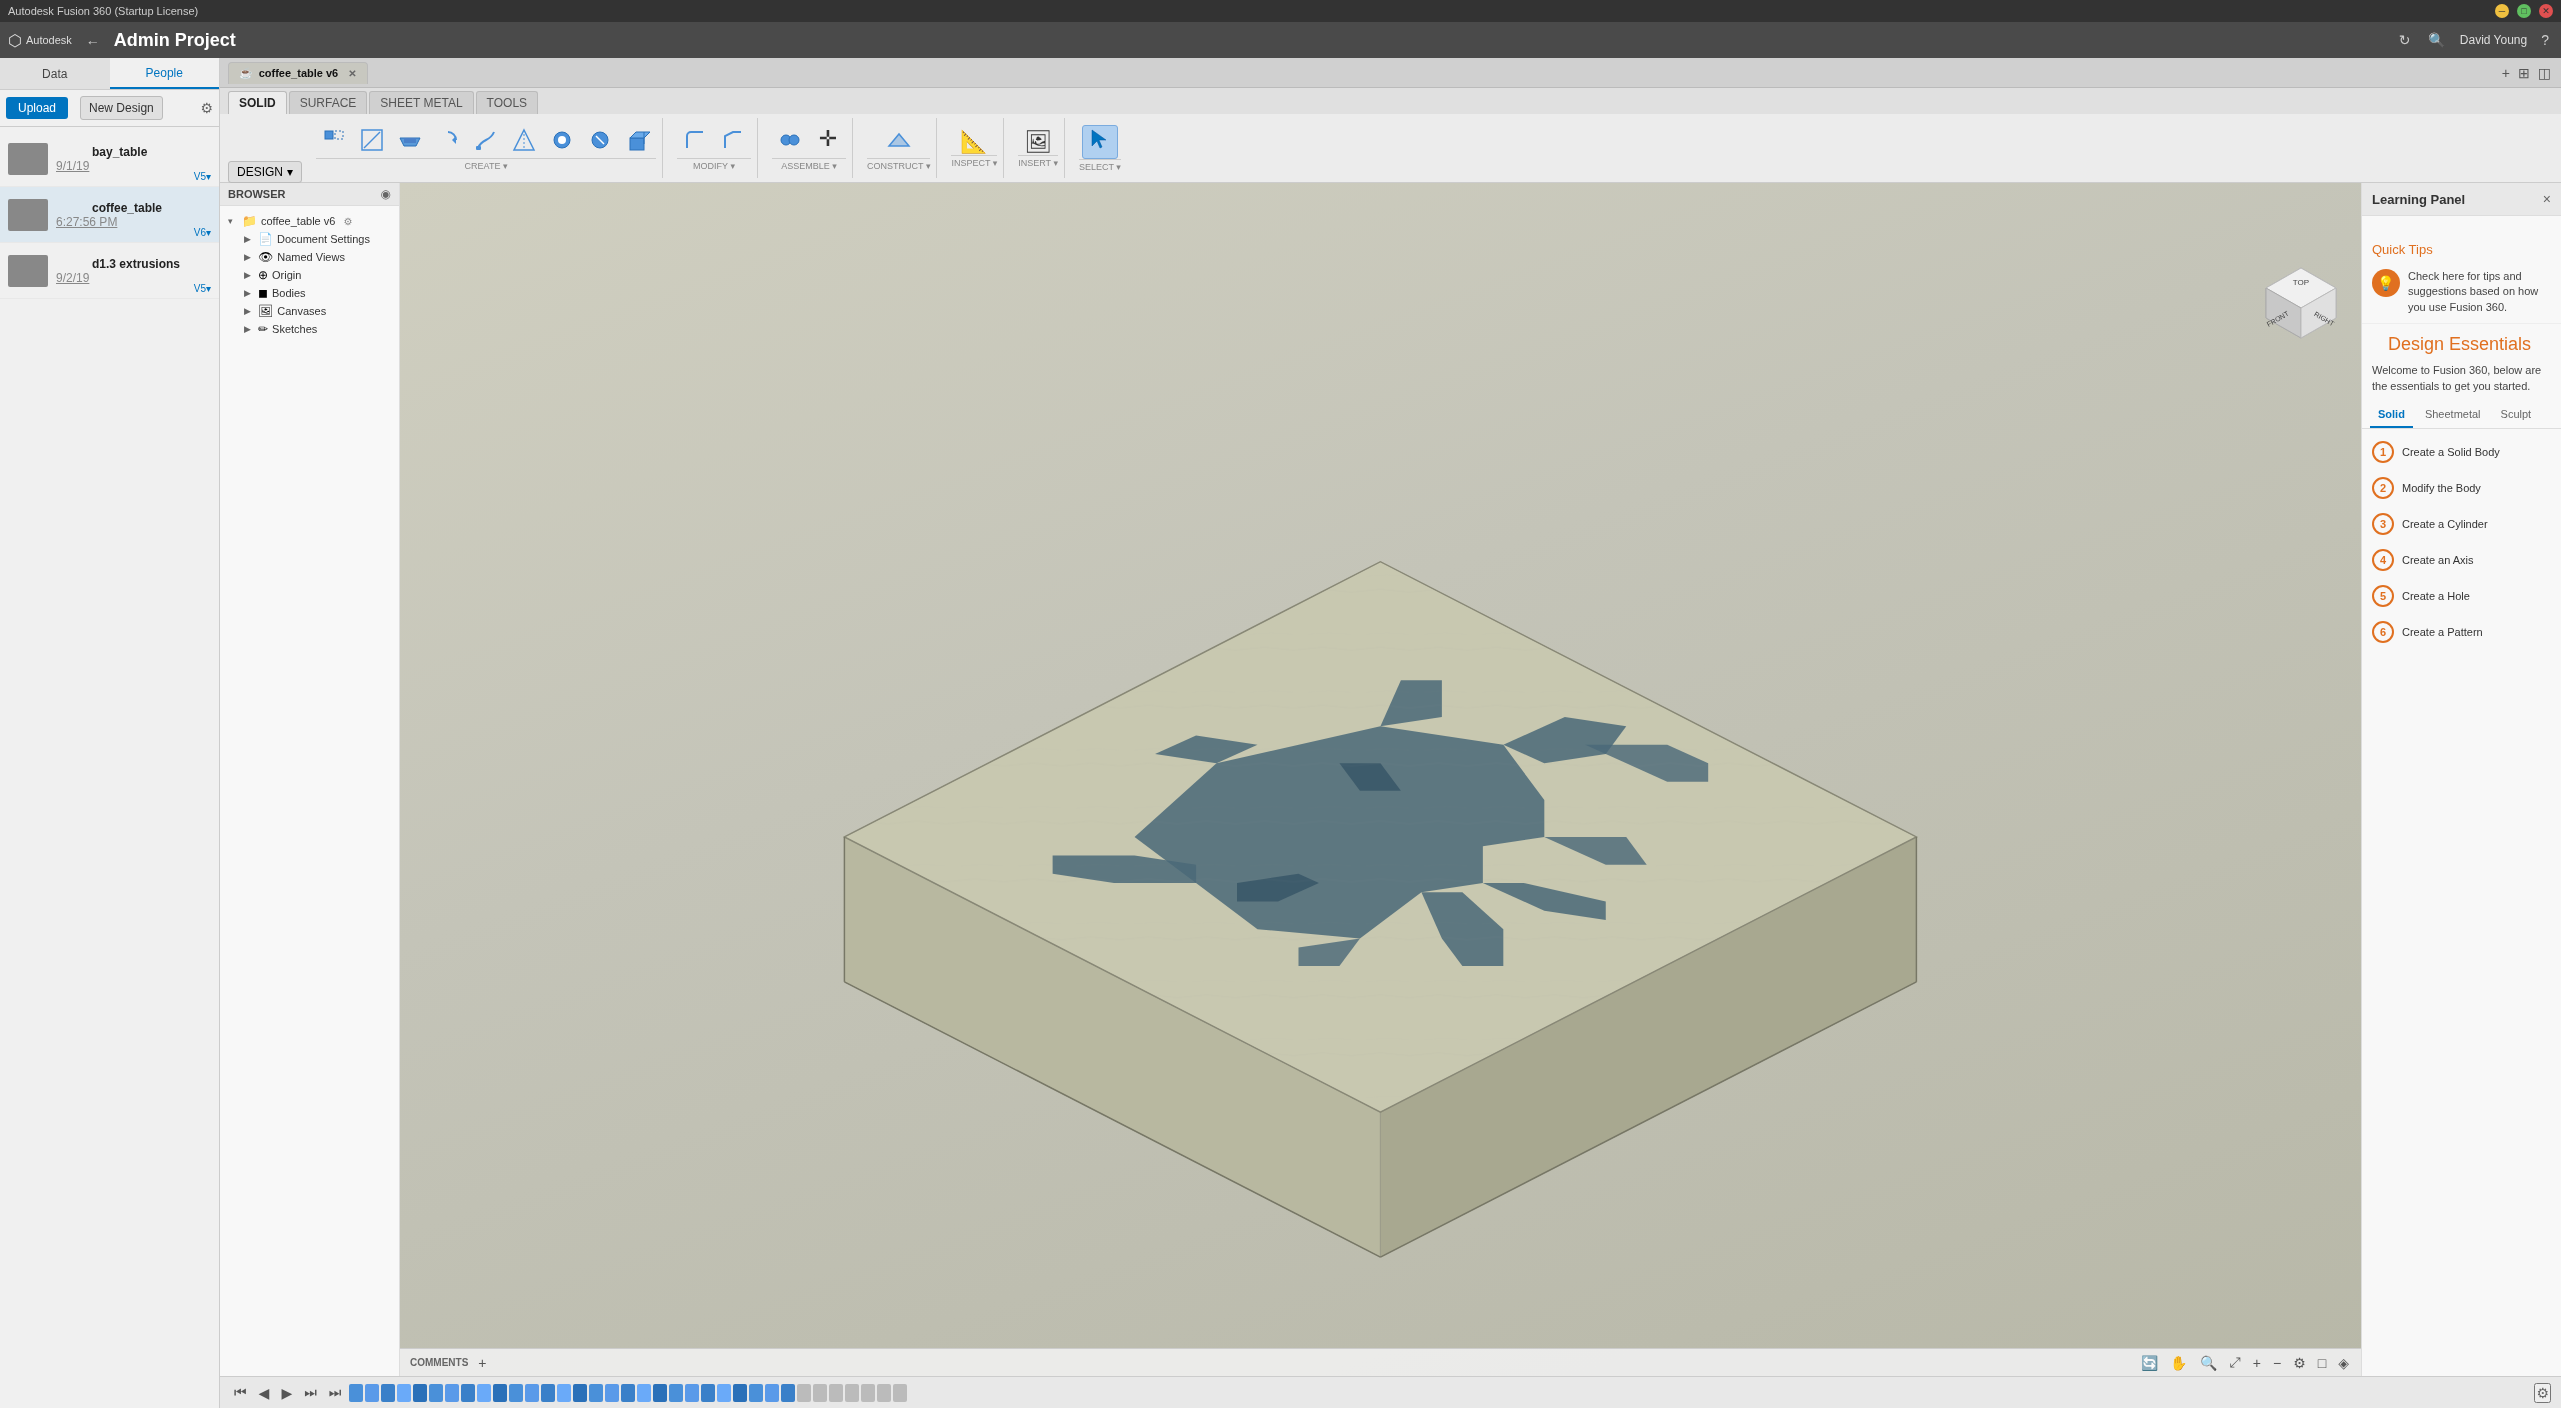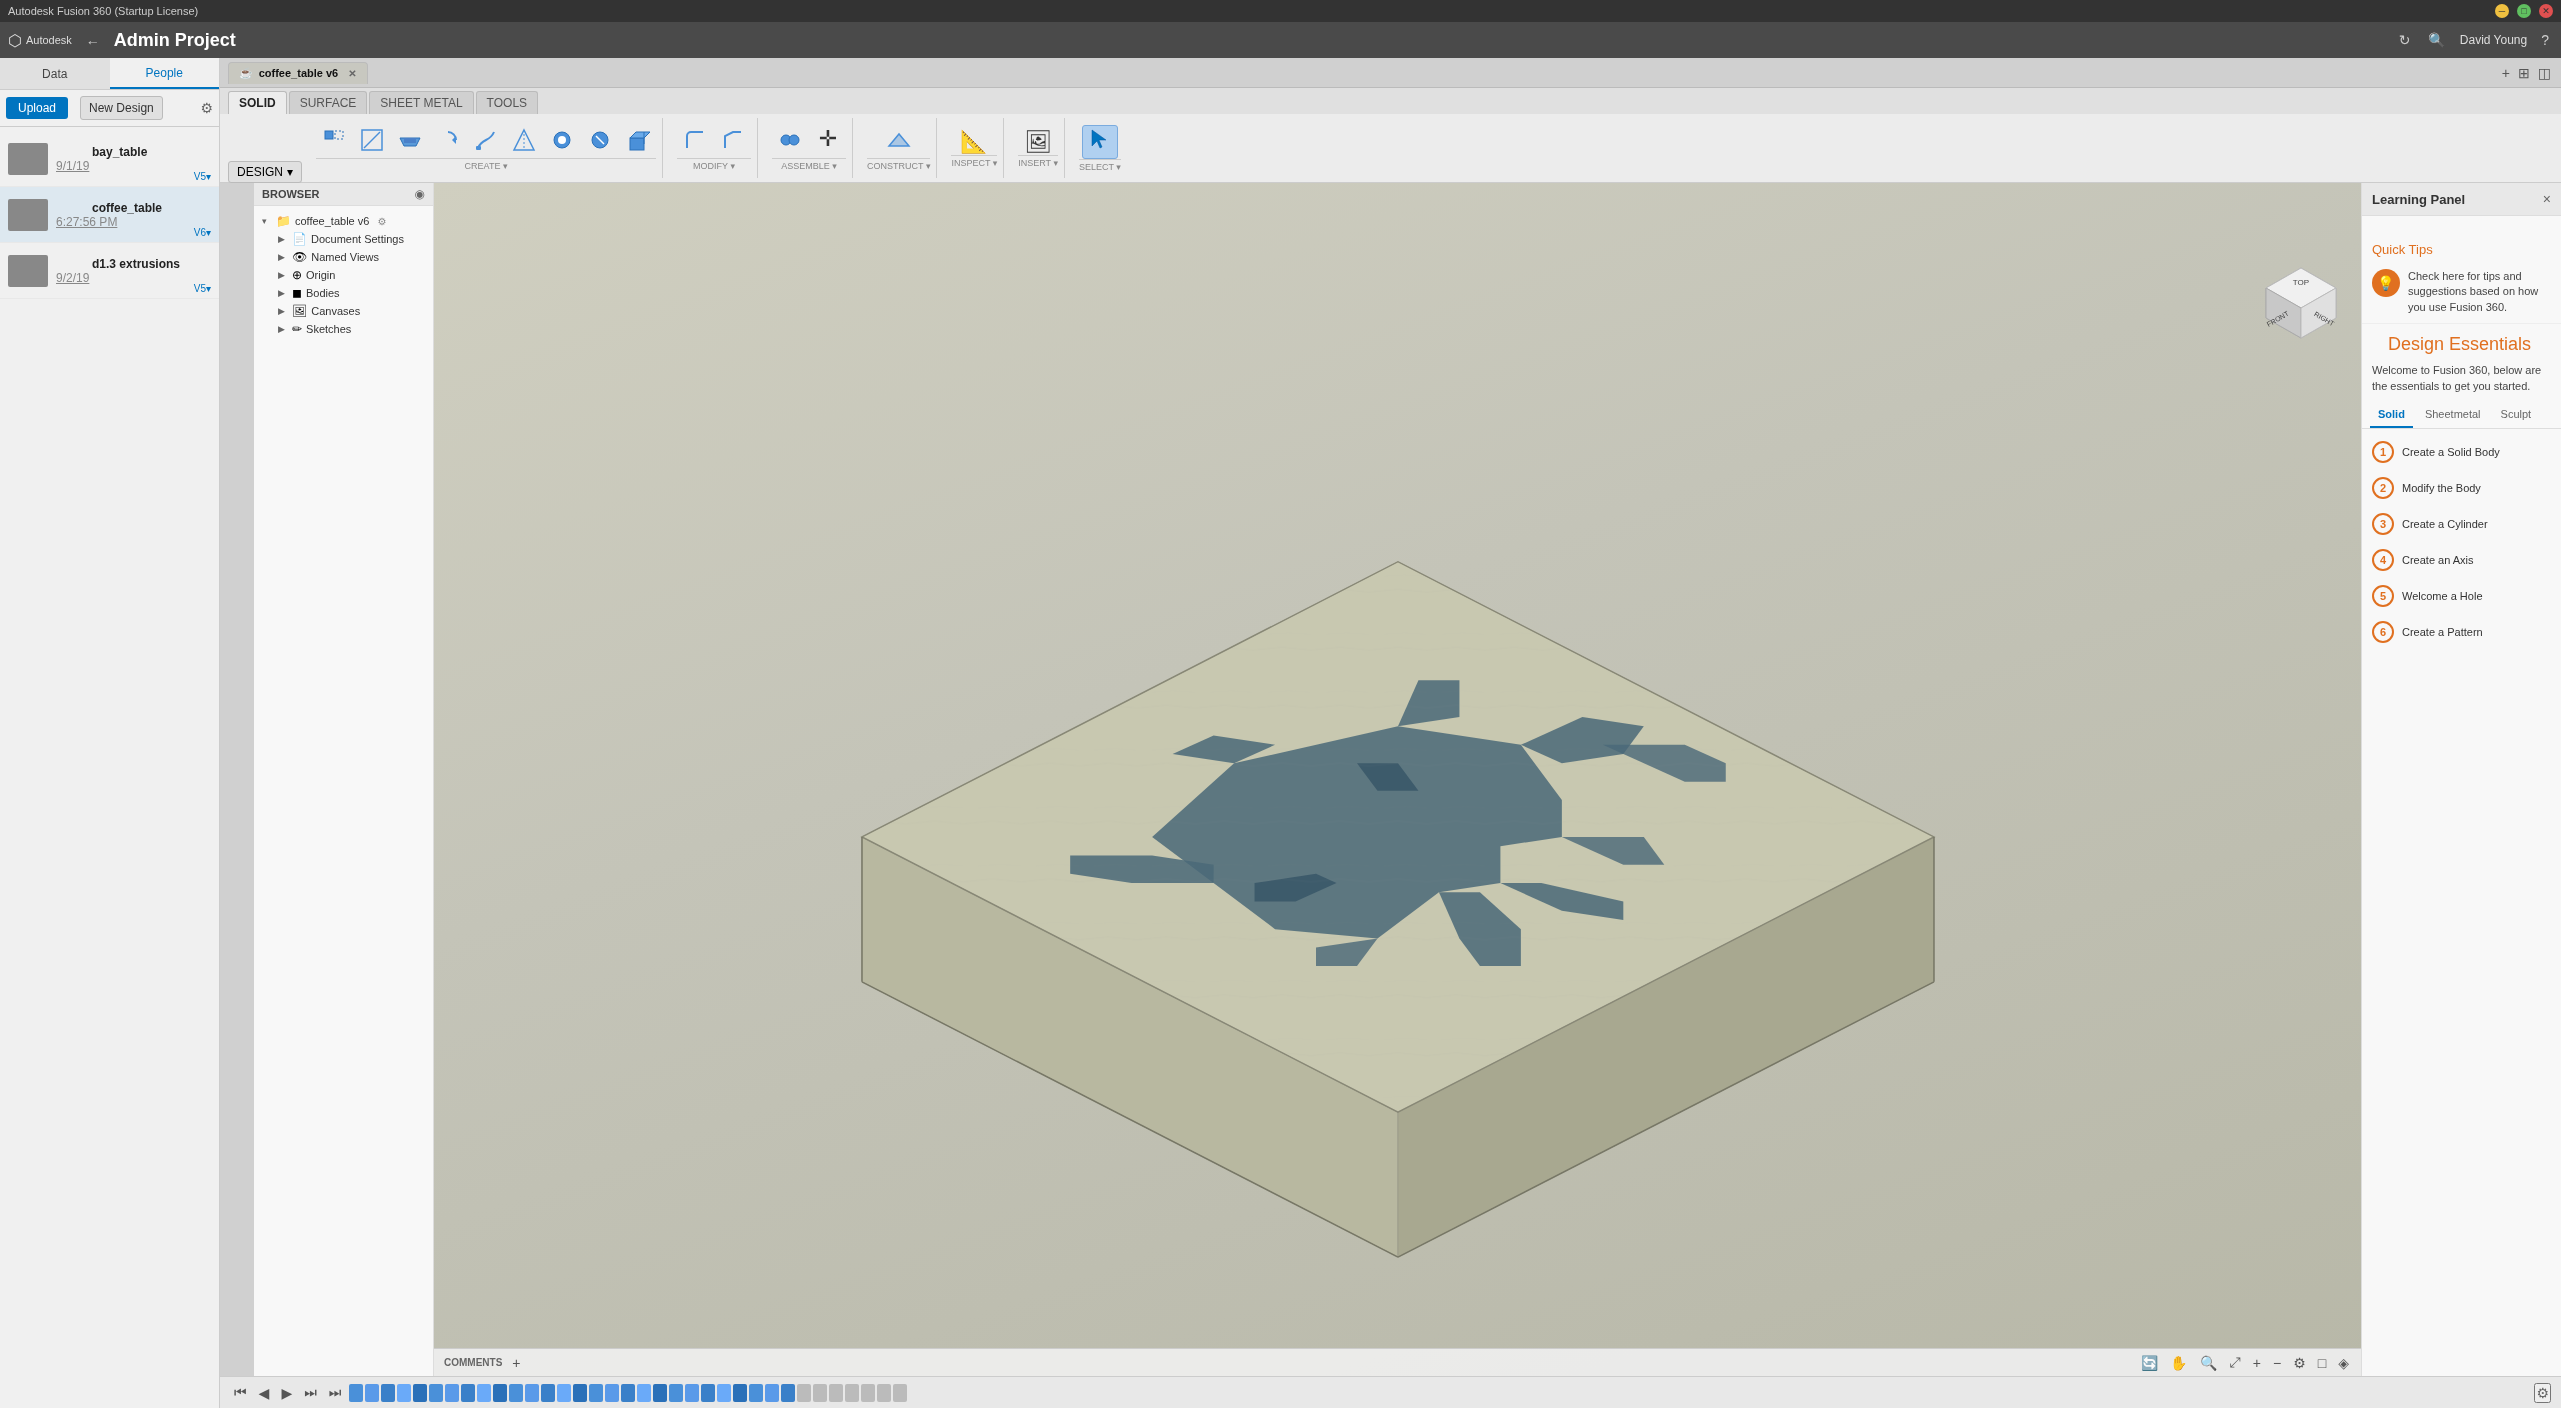--- a/index.html
+++ b/index.html
@@ -61,21 +61,21 @@
     #toolbar-row { display: flex; align-items: center; padding: 4px 8px; gap: 8px; height: 68px; }
     #toolbar-row .design-dropdown { background: #e0e0e0; border: 1px solid #bbb; border-radius: 3px; padding: 3px 8px; cursor: pointer; font-size: 12px; display: flex; align-items: center; gap: 4px; margin-top: 48px; }
     .toolbar-group { display: flex; align-items: center; gap: 2px; padding: 0 6px; border-right: 1px solid #ccc; height: 100%; }
     .toolbar-group:last-child { border-right: none; }
     .tb-btn { display: flex; flex-direction: column; align-items: center; padding: 2px 4px; cursor: pointer; border: none; background: none; font-size: 10px; color: #333; min-width: 36px; border-radius: 3px; }
     .tb-btn .tb-icon { font-size: 22px; line-height: 1; }
     .tb-btn.active-tool { background: #b0d0f0; border: 1px solid #7aabde; }
     .toolbar-section-label { font-size: 9px; color: #888; border-top: 1px solid #ccc; width: 100%; text-align: center; padding-top: 2px; }
 
     
-    #content-area { flex: 1; display: flex; overflow: hidden; margin-left: 34px; }
+    #content-area { flex: 1; display: flex; overflow: hidden; }
 
     
     #browser-panel { width: 180px; background: #f8f8f8; border-right: 1px solid #ddd; display: flex; flex-direction: column; }
     #browser-header { background: #e8e8e8; padding: 4px 8px; font-size: 11px; font-weight: 600; color: #444; display: flex; align-items: center; justify-content: space-between; border-bottom: 1px solid #ddd; }
     #browser-tree { padding: 4px 0; font-size: 11px; overflow-y: auto; flex: 1; }
     .tree-root { padding: 2px 4px; }
     .tree-item { display: flex; align-items: center; gap: 4px; padding: 2px 4px; cursor: pointer; }
     .tree-arrow { font-size: 9px; color: #666; width: 10px; }
     .tree-icon { font-size: 12px; }
     .tree-label { font-size: 11px; color: #333; }
@@ -588,21 +588,21 @@
           <div class="lp-step">
             <div class="lp-step-num">3</div>
             <div class="lp-step-label">Create a Cylinder</div>
           </div>
           <div class="lp-step">
             <div class="lp-step-num">4</div>
             <div class="lp-step-label">Create an Axis</div>
           </div>
           <div class="lp-step">
             <div class="lp-step-num">5</div>
-            <div class="lp-step-label">Welcome a Hole</div>
+            <div class="lp-step-label">Create a Hole</div>
           </div>
           <div class="lp-step">
             <div class="lp-step-num">6</div>
             <div class="lp-step-label">Create a Pattern</div>
           </div>
         </div>
       </div>
     </div>
 
     <div id="timeline-bar">

